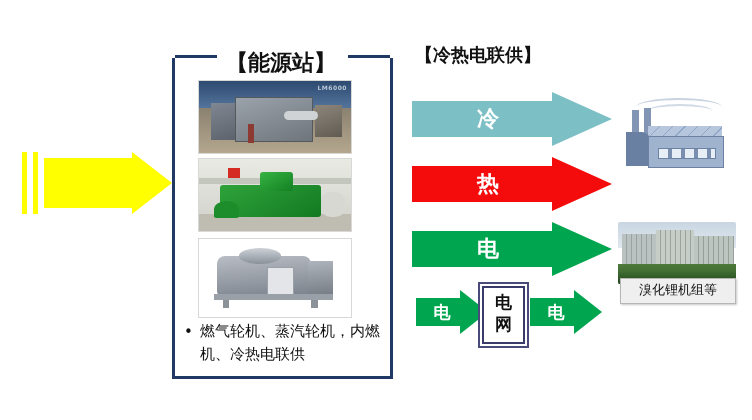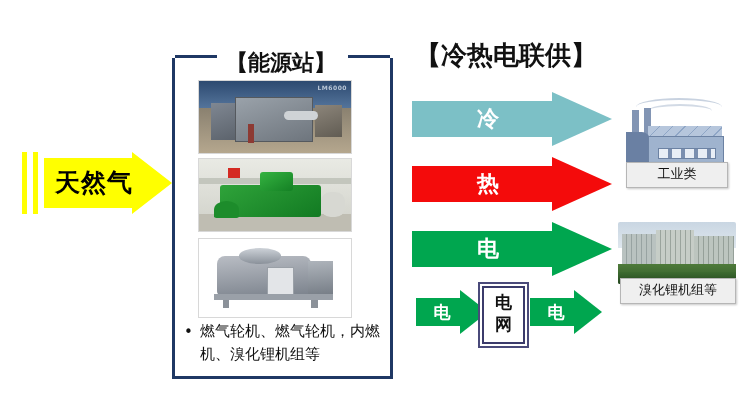--- a/index.html
+++ b/index.html
@@ -95,21 +95,21 @@
   #station-bullet{
     left:182px;top:320px;width:200px;height:52px;
     font-size:15px;color:#111;line-height:23px;
   }
   #station-bullet .dot{position:absolute;left:2px;top:1px;font-size:15px;}
   #station-bullet .txt{position:absolute;left:18px;top:0;width:182px;}
 
   
   #cchp-title{
     left:415px;top:40px;width:210px;height:30px;
-    font-size:26px;font-weight:bold;color:#111;line-height:30px;text-align:left;
+    font-size:18px;font-weight:bold;color:#111;line-height:30px;text-align:left;
   }
 
   
   .bigarrow{position:absolute;height:54px;width:200px;}
   .bigarrow .shaft{position:absolute;left:0;top:9px;width:148px;height:36px;}
   .bigarrow .head{position:absolute;left:140px;top:0;width:0;height:0;
     border-top:27px solid transparent;border-bottom:27px solid transparent;}
   .bigarrow .lab{
     position:absolute;left:46px;top:12px;width:60px;height:30px;
     color:#fff;font-size:22px;font-weight:bold;line-height:30px;text-align:center;
@@ -193,21 +193,20 @@
 <body>
 
 <div id="stage">
 
   <div class="abs" id="gas-arrow">
     <div class="stripe s1"></div>
     <div class="stripe s2"></div>
     <svg class="body" viewBox="0 0 128 62" preserveAspectRatio="none">
       <polygon points="0,6 88,6 88,0 128,31 88,62 88,56 0,56" fill="#FFFF00"></polygon>
     </svg>
-    <div class="label">天然气</div>
   </div>
 
   <div class="abs" id="station-title">【能源站】</div>
 
   <div class="abs" id="station-frame">
     <div class="toprule-l"></div>
     <div class="toprule-r"></div>
   </div>
 
   <div class="abs photo" id="photo-turbine">
@@ -238,21 +237,21 @@
     <div class="drum"></div>
     <div class="side"></div>
     <div class="panel"></div>
     <div class="base"></div>
     <div class="leg1"></div>
     <div class="leg2"></div>
   </div>
 
   <div class="abs" id="station-bullet">
     <span class="dot">•</span>
-    <span class="txt">燃气轮机、燃气轮机，内燃机、溴化锂机组等</span>
+    <span class="txt">燃气轮机、蒸汽轮机，内燃机、冷热电联供</span>
   </div>
 
   <div class="abs" id="cchp-title">【冷热电联供】</div>
 
   <div class="bigarrow" id="arrow-cold">
     <div class="shaft"></div>
     <div class="head"></div>
     <div class="lab">冷</div>
   </div>
 
@@ -289,21 +288,20 @@
     <div class="pic">
       <div id="ind-smoke"></div>
       <div id="ind-smoke2"></div>
       <div id="ind-stack1"></div>
       <div id="ind-stack2"></div>
       <div id="ind-saw"></div>
       <div id="ind-left"></div>
       <div id="ind-roof"></div>
       <div id="ind-windows"></div>
     </div>
-    <div class="cap">工业类</div>
   </div>
 
   <div class="consumer" id="consumer-commercial">
     <div class="pic">
       <div id="com-sky"></div>
       <div id="com-blockA"></div>
       <div id="com-blockB"></div>
       <div id="com-blockC"></div>
       <div id="com-green"></div>
       <div id="com-green2"></div>

